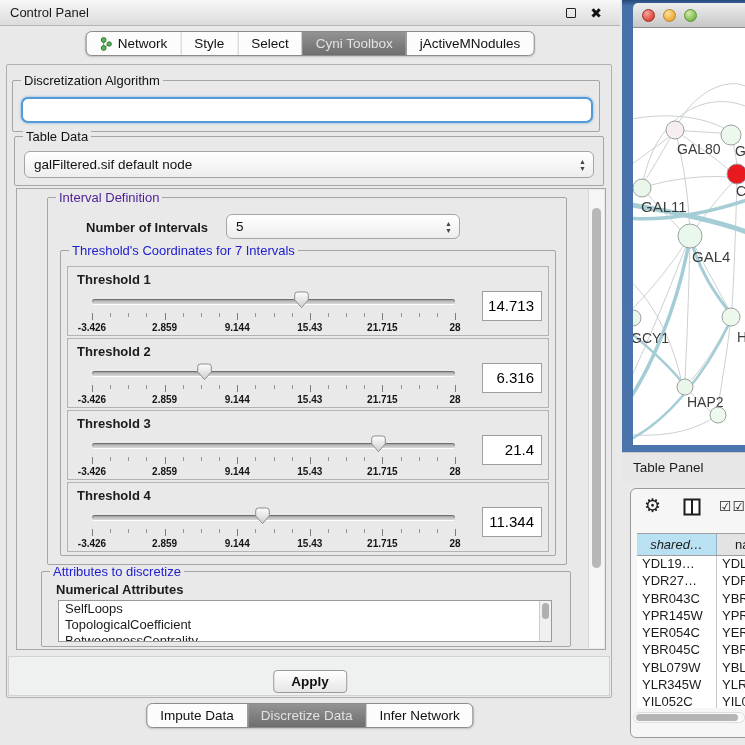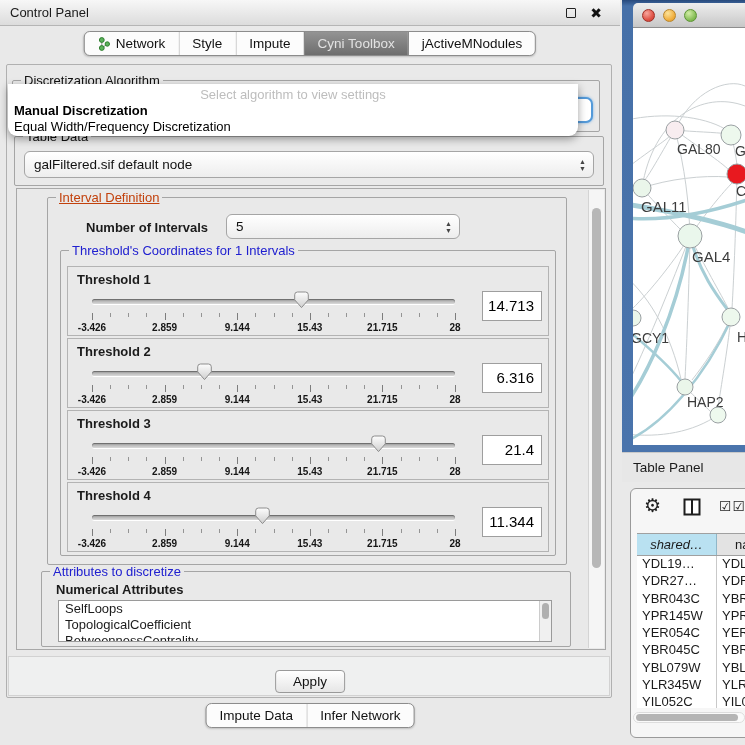--- a/index.html
+++ b/index.html
@@ -26,21 +26,21 @@
   .tab.selected { background:linear-gradient(#939393,#6e6e6e); color:#e2e2e2; border-left-color:#6e6e6e; }
   .tab.selected + .tab { border-left-color:#6e6e6e; }
   .net-ico { margin-right:5px; }
 
   .outer-border { position:absolute; left:6px; top:64px; width:606px; height:634px;
     border:1px solid #b0b0b0; border-radius:2px; background:#e9e9e9; }
 
   .group-box { position:absolute; border:1px solid #a5a5a5; border-radius:2px; }
   .group-title { position:absolute; top:-7px; left:8px; background:#e9e9e9; padding:0 3px; font-size:13px; line-height:14px; white-space:nowrap; }
   .group-title.dark { color:#111; }
-  .group-title.green { color:#c2410c;text-decoration:underline; }
+  .group-title.green { color:#4c1d95; }
   .group-title.blue { color:#2020d0; }
 
   .algo-group { left:12px; top:80px; width:588px; height:52px; }
   .combo-focus { position:absolute; left:8px; top:16px; width:572px; height:26px; background:#fff;
     border:2px solid #549ad9; border-radius:7px; box-shadow:0 0 3px #7ab1e3; }
 
   .algo-popup { position:absolute; left:8px; top:84px; width:570px; height:52px; background:#fff;
     border-radius:0 0 9px 9px; box-shadow:0 3px 9px rgba(0,0,0,.38); z-index:6; padding-top:2px; }
   .popup-placeholder { text-align:center; color:#bdbdbd; font-size:13px; height:17px; line-height:17px; }
   .popup-option { font-size:13px; height:16px; line-height:16px; padding-left:6px; color:#000; }
@@ -83,21 +83,21 @@
   .attrs-heading { position:absolute; left:14px; top:10px; font-size:13px; font-weight:bold; }
   .listbox { position:absolute; left:16px; top:28px; width:494px; height:42px; background:#fff;
     border:1px solid #9a9a9a; overflow:hidden; }
   .lb-item { font-size:13px; line-height:16px; padding-left:6px; white-space:nowrap; }
   .lb-scroll { position:absolute; right:0; top:0; width:12px; height:100%; background:#f0f0f0; border-left:1px solid #ccc; }
   .lb-scroll .thumb { position:absolute; left:2px; top:2px; width:7px; height:16px; background:#b0b0b0; border-radius:4px; }
 
   .button-strip { position:absolute; left:8px; top:656px; width:602px; height:40px; background:#eff0f0; border:1px solid #d2d2d2; }
   .apply-btn { position:absolute; left:50%; top:670px; transform:translateX(-50%); height:23px; padding:0 17px;
     font-size:13.5px; font-family:inherit; background:linear-gradient(#ffffff,#e6e6e6); border:1px solid #999;
-    border-radius:4px; color:#111; }
+    border-radius:4px; color:#111;font-weight:bold; }
 
   
   #network-window { position:absolute; left:622px; top:0; width:123px; height:452px;
     background:linear-gradient(180deg,#27497c 0px,#4670a8 6px,#4a74ac 100%);padding-left:14px; }
   .nw-titlebar { position:absolute; left:11px; top:3px; width:112px; height:25px;
     background:linear-gradient(#eeeeee,#c7c7c7); border-bottom:1px solid #8e8e8e; border-radius:5px 0 0 0; }
   .light { position:absolute; top:6px; width:13px; height:13px; border-radius:50%; }
   .light.red { left:9px; background:radial-gradient(circle at 35% 30%, #f6a79e, #e05448 60%, #c23a2e); border:1px solid #9f2f26; }
   .light.yellow { left:30px; background:radial-gradient(circle at 35% 30%, #fbe29a, #f0ad3c 65%, #d6922f); border:1px solid #b8862c; }
   .light.green { left:51px; background:radial-gradient(circle at 35% 30%, #d2eda6, #85bd55 65%, #6aa93f); border:1px solid #5d9434; }
@@ -155,42 +155,35 @@
             <circle cx="4" cy="3" r="2.4" fill="#5cb35c" stroke="#2e7d2e"></circle>
             <circle cx="4" cy="11" r="2.4" fill="#5cb35c" stroke="#2e7d2e"></circle>
             <circle cx="9.5" cy="7" r="2.2" fill="#5cb35c" stroke="#2e7d2e"></circle>
           </svg>
           <span class="tab-label">Network</span>
         </div>
         <div class="tab">
           <span class="tab-label">Style</span>
         </div>
         <div class="tab">
-          <span class="tab-label">Impute</span>
+          <span class="tab-label">Select</span>
         </div>
         <div class="tab selected">
           <span class="tab-label">Cyni Toolbox</span>
         </div>
         <div class="tab">
           <span class="tab-label">jActiveMNodules</span>
         </div>
       </div>
 
     <div class="group-box algo-group">
       <span class="group-title dark">Discretization Algorithm</span>
       <div class="combo-focus"></div>
     </div>
 
-    <div class="algo-popup">
-      <div class="popup-placeholder">Select algorithm to view settings</div>
-      <div id="popup-options">
-          <div class="popup-option bold">Manual Discretization</div>
-          <div class="popup-option">Equal Width/Frequency Discretization</div>
-        </div>
-    </div>
 
     <div class="group-box tabledata-group">
       <span class="group-title dark">Table Data</span>
       <div class="combo td-combo">
         <span>galFiltered.sif default node</span>
         <span class="stepper">
           <span>▲</span>
           <span>▼</span>
         </span>
       </div>
@@ -201,21 +194,21 @@
         <span class="group-title green">Interval Definition</span>
         <span class="num-label">Number of Intervals</span>
         <div class="combo num-combo">
           <span>5</span>
           <span class="stepper">
             <span>▲</span>
             <span>▼</span>
           </span>
         </div>
         <div class="group-box th-group">
-          <span class="group-title blue">Threshold's Coordinates for 1 Intervals</span>
+          <span class="group-title blue">Threshold's Coordinates for 7 Intervals</span>
           <div id="threshold-panels">
               <div class="th-panel">
                 <div class="th-label">Threshold 1</div>
                 <div class="th-row">
                   <div class="slider">
                     <div class="track">
                       <div class="thumb-sl" style="left: calc(57.72% - 7.5px);"><svg width="15" height="18" viewBox="0 0 15 18">
                           <path d="M3.5 1 h8 q2.8 0 2.8 2.8 v5 L7.5 16.6 L0.7 8.8 v-5 Q0.7 1 3.5 1 Z" fill="url(#thumbGrad)" stroke="#8d8d8d"></path>
                         </svg></div>
                     </div>
@@ -409,20 +402,23 @@
         <div class="thumb"></div>
       </div>
     </div>
 
     <div class="button-strip"></div>
     <button class="apply-btn">Apply</button>
 
     <div id="bottom-tabs" class="seg-tabs">
         <div class="tab">
           <span class="tab-label">Impute Data</span>
+        </div>
+        <div class="tab selected">
+          <span class="tab-label">Discretize Data</span>
         </div>
         <div class="tab">
           <span class="tab-label">Infer Network</span>
         </div>
       </div>
   </section>
 
   <section id="network-window">
     <div class="nw-titlebar">
       <span class="light red"></span>

